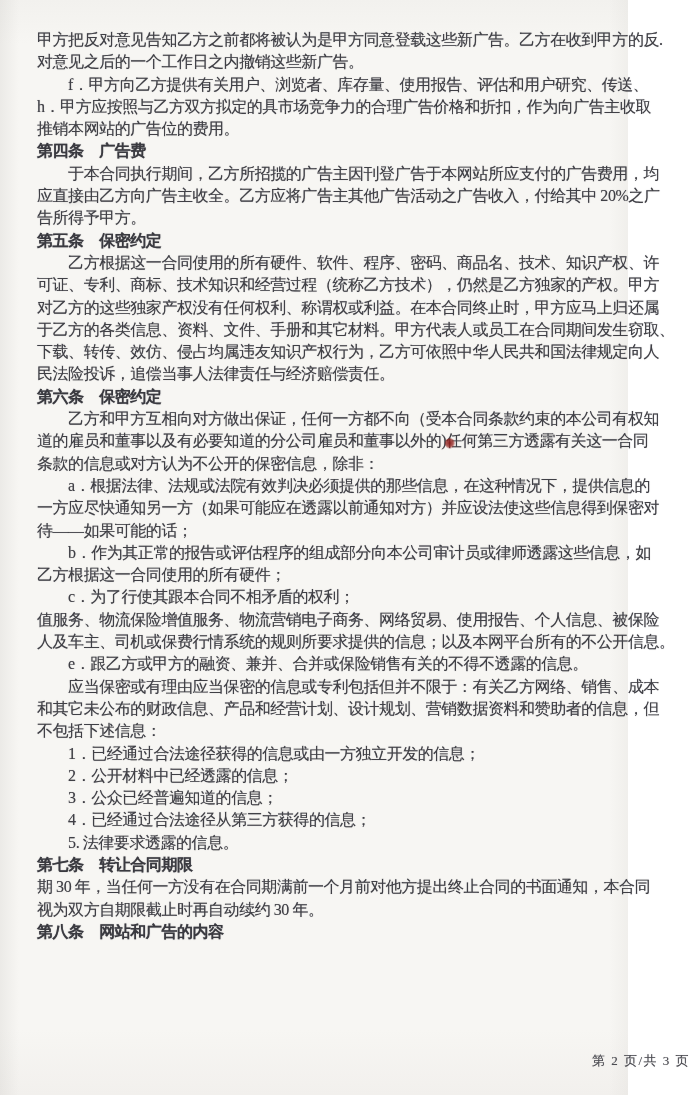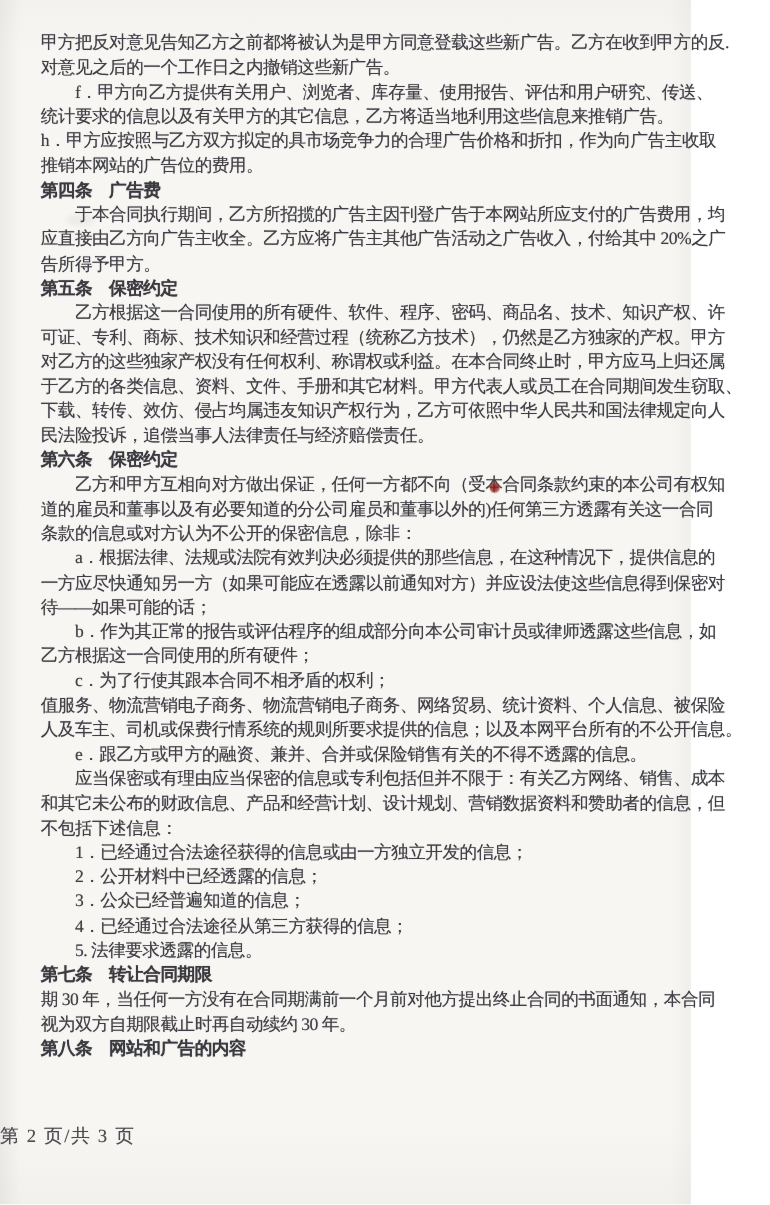--- a/index.html
+++ b/index.html
@@ -35,25 +35,25 @@
     color: #404046;
     text-shadow: 0 0 0.8px rgba(70,70,78,0.55);
   }
   .line.heading {
     color: #3a3a40;
     font-weight: 600;
     text-shadow: 0 0 0.9px rgba(58,58,66,0.6);
   }
   .footer {
     position: absolute;
-    top: 1021px;
+    top: 1052px;
     left: 0;
     width: 690px;
-    text-align: left;
-    font-size: 17px;
+    text-align: right;
+    font-size: 13px;
     letter-spacing: 1.5px;
     color: #4c4c52;
     text-shadow: 0 0 0.7px rgba(76,76,84,0.5);
   }
   .red-speck {
     position: absolute;
     left: 445px;
     top: 438px;
     width: 10px;
     height: 11px;
@@ -74,21 +74,20 @@
 </style>
 </head>
 <body>
 
 <div class="page">
   <div class="scan-smudge"></div>
   <div class="text-block">
       <div class="line">甲方把反对意见告知乙方之前都将被认为是甲方同意登载这些新广告。乙方在收到甲方的反.</div>
       <div class="line">对意见之后的一个工作日之内撤销这些新广告。</div>
       <div class="line">　　f．甲方向乙方提供有关用户、浏览者、库存量、使用报告、评估和用户研究、传送、</div>
-      <div class="line">统计要求的信息以及有关甲方的其它信息，乙方将适当地利用这些信息来推销广告。</div>
       <div class="line">h．甲方应按照与乙方双方拟定的具市场竞争力的合理广告价格和折扣，作为向广告主收取</div>
       <div class="line">推销本网站的广告位的费用。</div>
       <div class="line heading">第四条　广告费</div>
       <div class="line">　　于本合同执行期间，乙方所招揽的广告主因刊登广告于本网站所应支付的广告费用，均</div>
       <div class="line">应直接由乙方向广告主收全。乙方应将广告主其他广告活动之广告收入，付给其中 20%之广</div>
       <div class="line">告所得予甲方。</div>
       <div class="line heading">第五条　保密约定</div>
       <div class="line">　　乙方根据这一合同使用的所有硬件、软件、程序、密码、商品名、技术、知识产权、许</div>
       <div class="line">可证、专利、商标、技术知识和经营过程（统称乙方技术），仍然是乙方独家的产权。甲方</div>
       <div class="line">对乙方的这些独家产权没有任何权利、称谓权或利益。在本合同终止时，甲方应马上归还属</div>
@@ -98,21 +97,21 @@
       <div class="line heading">第六条　保密约定</div>
       <div class="line">　　乙方和甲方互相向对方做出保证，任何一方都不向（受本合同条款约束的本公司有权知</div>
       <div class="line">道的雇员和董事以及有必要知道的分公司雇员和董事以外的)任何第三方透露有关这一合同</div>
       <div class="line">条款的信息或对方认为不公开的保密信息，除非：</div>
       <div class="line">　　a．根据法律、法规或法院有效判决必须提供的那些信息，在这种情况下，提供信息的</div>
       <div class="line">一方应尽快通知另一方（如果可能应在透露以前通知对方）并应设法使这些信息得到保密对</div>
       <div class="line">待——如果可能的话；</div>
       <div class="line">　　b．作为其正常的报告或评估程序的组成部分向本公司审计员或律师透露这些信息，如</div>
       <div class="line">乙方根据这一合同使用的所有硬件；</div>
       <div class="line">　　c．为了行使其跟本合同不相矛盾的权利；</div>
-      <div class="line">值服务、物流营销电子商务、物流营销电子商务、网络贸易、统计资料、个人信息、被保险</div>
+      <div class="line">值服务、物流保险增值服务、物流营销电子商务、网络贸易、使用报告、个人信息、被保险</div>
       <div class="line">人及车主、司机或保费行情系统的规则所要求提供的信息；以及本网平台所有的不公开信息。</div>
       <div class="line">　　e．跟乙方或甲方的融资、兼并、合并或保险销售有关的不得不透露的信息。</div>
       <div class="line">　　应当保密或有理由应当保密的信息或专利包括但并不限于：有关乙方网络、销售、成本</div>
       <div class="line">和其它未公布的财政信息、产品和经营计划、设计规划、营销数据资料和赞助者的信息，但</div>
       <div class="line">不包括下述信息：</div>
       <div class="line">　　1．已经通过合法途径获得的信息或由一方独立开发的信息；</div>
       <div class="line">　　2．公开材料中已经透露的信息；</div>
       <div class="line">　　3．公众已经普遍知道的信息；</div>
       <div class="line">　　4．已经通过合法途径从第三方获得的信息；</div>
       <div class="line">　　5. 法律要求透露的信息。</div>

